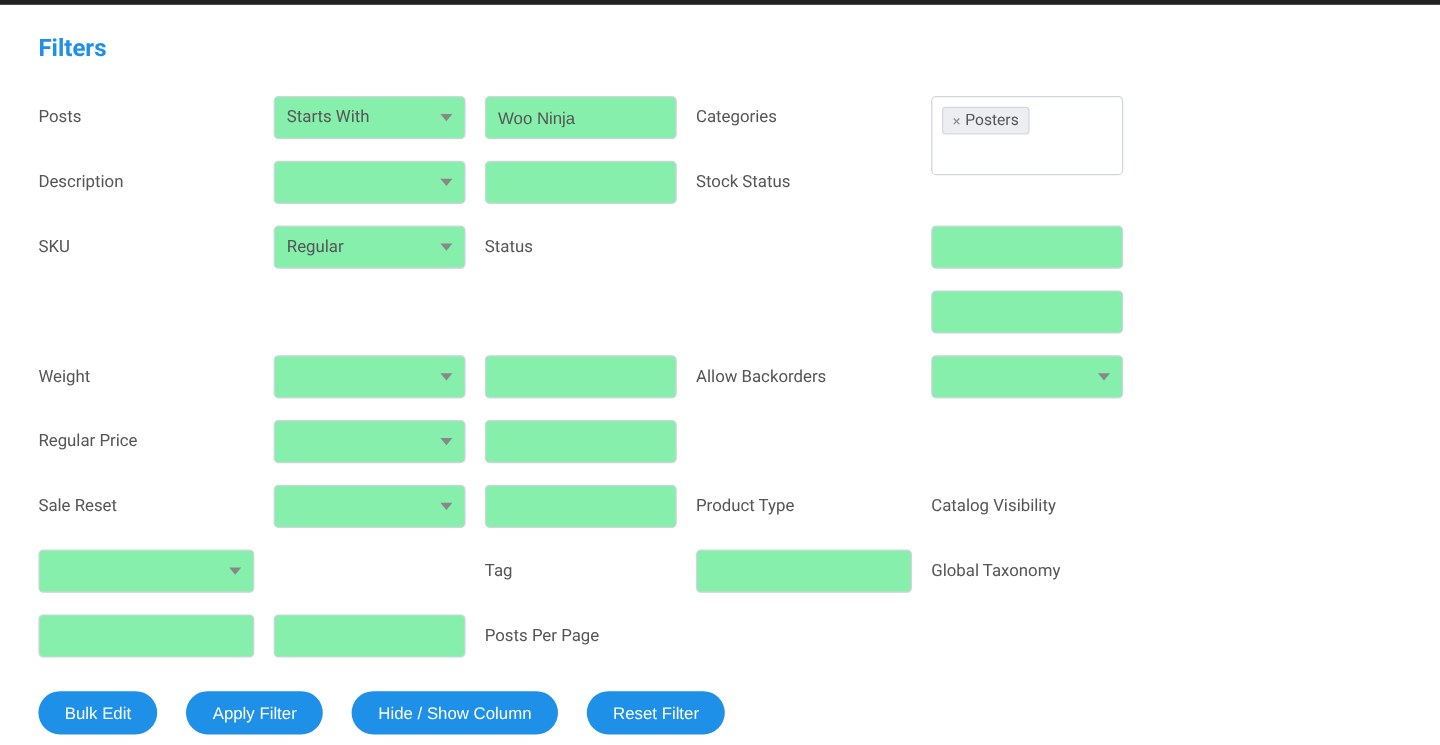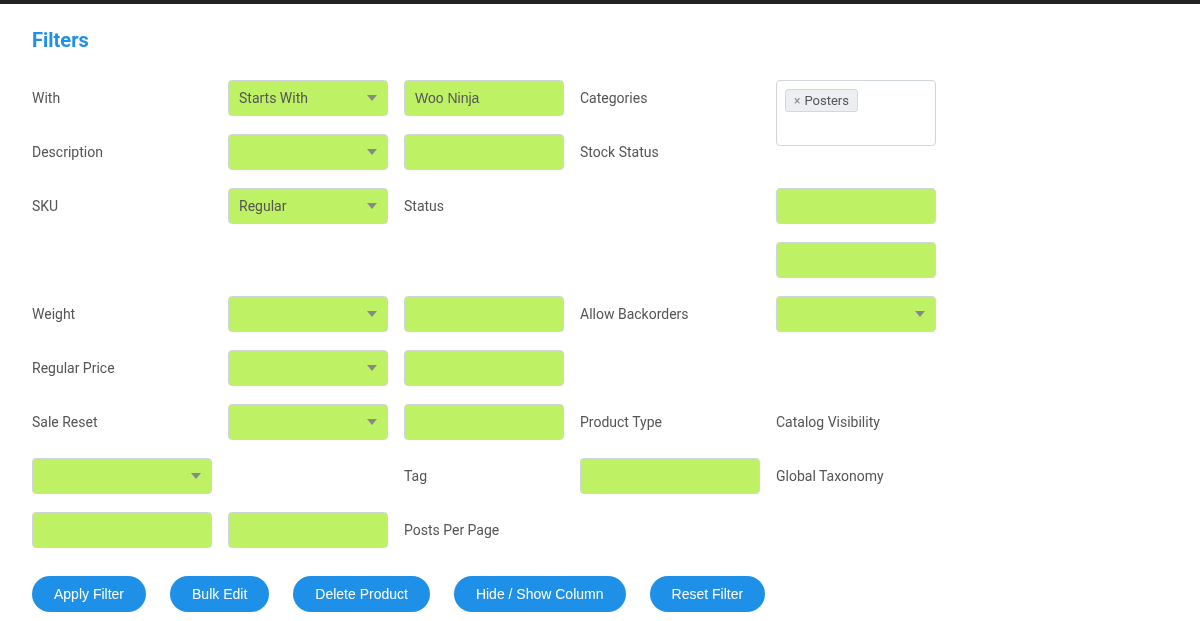--- a/index.html
+++ b/index.html
@@ -32,21 +32,21 @@
     color: #555;
     font-size: 14px;
   }
   .select, .tinput {
     height: 36px;
     border: 1px solid #d0d5dc;
     border-radius: 4px;
     padding: 6px 10px;
     font-size: 14px;
     color: #555;
-    background: #bef264;
+    background: #86efac;
     width: 100%;
   }
   .select {
     position: relative;
     display: flex;
     align-items: center;
     justify-content: space-between;
     cursor: pointer;
   }
   .chev {
@@ -98,21 +98,21 @@
 </head>
 <body>
 
 <div class="topbar"></div>
 
 <div class="page">
   <h1 class="page-title">Filters</h1>
 
   <div class="filters-grid">
 
-    <div class="flabel">With</div>
+    <div class="flabel">Posts</div>
     <div class="select">
       <span>Starts With</span>
       <span class="chev"></span>
     </div>
     <input class="tinput" value="Woo Ninja" style="">
     <div class="flabel">Categories</div>
     <div class="tagbox" style="grid-row: span 2; align-self: start;">
       <span class="tag">
         <span class="tag-x">×</span>
         <span>Posters</span>
@@ -176,20 +176,19 @@
     <input class="tinput" style="">
 
     <div class="flabel">Global Taxonomy</div>
     <input class="tinput" style="">
     <input class="tinput" style="">
     <div class="flabel">Posts Per Page</div>
 
   </div>
 
   <div class="btnrow">
+    <button class="btn">Bulk Edit</button>
     <button class="btn">Apply Filter</button>
-    <button class="btn">Bulk Edit</button>
-    <button class="btn">Delete Product</button>
     <button class="btn">Hide / Show Column</button>
     <button class="btn">Reset Filter</button>
   </div>
 
 </div>
 
 </body></html>

